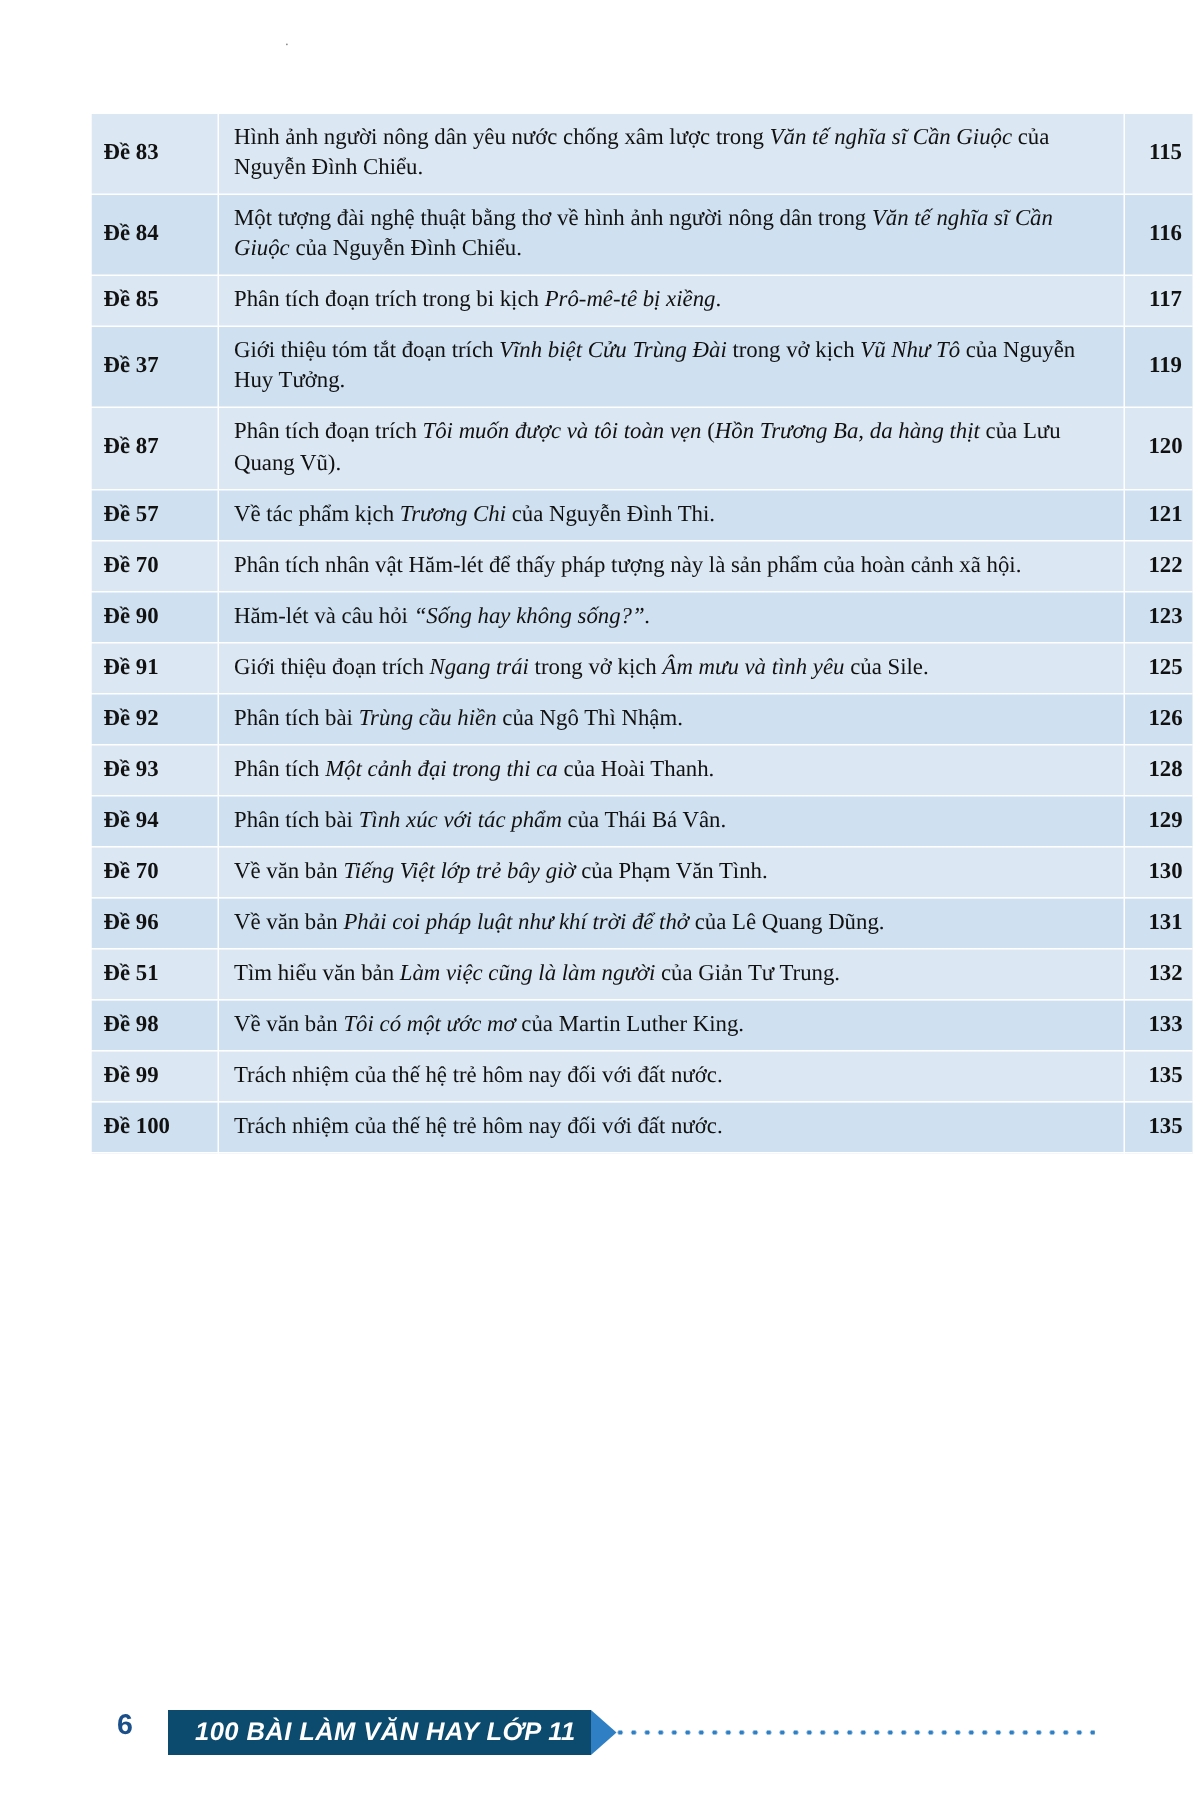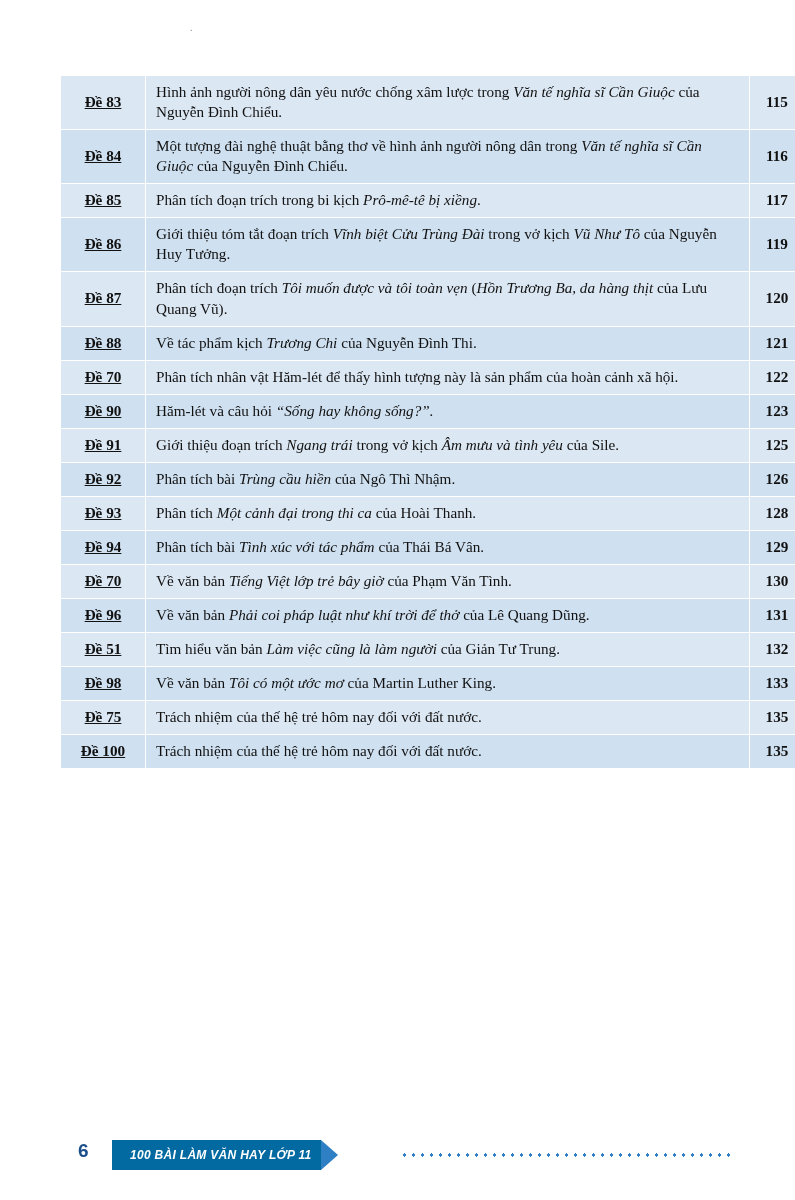--- a/index.html
+++ b/index.html
@@ -41,24 +41,23 @@
     background: #dbe7f3;
   }
 
   .toc-table tr:nth-child(even) td {
     background: #cfe0f0;
   }
 
   .col-num {
     width: 68px;
     font-weight: bold;
-    text-align: center;
+    text-align: left;
     white-space: nowrap;
     padding-left: 8px !important;
-    text-decoration: underline;
   }
 
   .col-title {
     width: 585px;
   }
 
   .col-page {
     width: 54px;
     font-weight: bold;
     text-align: center;
@@ -89,30 +88,30 @@
   .footer-banner {
     position: absolute;
     left: 112px;
     bottom: 30px;
     height: 30px;
     display: flex;
     align-items: center;
   }
 
   .banner-body {
-    background: #0369a1;
+    background: #0c4a6e;
     height: 30px;
     display: flex;
     align-items: center;
     padding: 0 10px 0 18px;
     color: #ffffff;
     font-family: "Liberation Sans", sans-serif;
     font-style: italic;
     font-weight: bold;
-    font-size: 12px;
+    font-size: 17px;
     letter-spacing: 0.3px;
     white-space: nowrap;
   }
 
   .banner-arrow {
     width: 0;
     height: 0;
     border-top: 15px solid transparent;
     border-bottom: 15px solid transparent;
     border-left: 17px solid #2f7fc4;
@@ -155,37 +154,37 @@
           <td class="col-num">Đề 84</td>
           <td class="col-title">Một tượng đài nghệ thuật bằng thơ về hình ảnh người nông dân trong <i>Văn tế nghĩa sĩ Cần Giuộc</i> của Nguyễn Đình Chiểu.</td>
           <td class="col-page">116</td>
         </tr>
         <tr>
           <td class="col-num">Đề 85</td>
           <td class="col-title">Phân tích đoạn trích trong bi kịch <i>Prô-mê-tê bị xiềng</i>.</td>
           <td class="col-page">117</td>
         </tr>
         <tr>
-          <td class="col-num">Đề 86</td>
+          <td class="col-num">Đề 37</td>
           <td class="col-title">Giới thiệu tóm tắt đoạn trích <i>Vĩnh biệt Cửu Trùng Đài</i> trong vở kịch <i>Vũ Như Tô</i> của Nguyễn Huy Tưởng.</td>
           <td class="col-page">119</td>
         </tr>
         <tr>
           <td class="col-num">Đề 87</td>
           <td class="col-title">Phân tích đoạn trích <i>Tôi muốn được và tôi toàn vẹn</i> (<i>Hồn Trương Ba, da hàng thịt</i> của Lưu Quang Vũ).</td>
           <td class="col-page">120</td>
         </tr>
         <tr>
-          <td class="col-num">Đề 88</td>
+          <td class="col-num">Đề 57</td>
           <td class="col-title">Về tác phẩm kịch <i>Trương Chi</i> của Nguyễn Đình Thi.</td>
           <td class="col-page">121</td>
         </tr>
         <tr>
           <td class="col-num">Đề 70</td>
-          <td class="col-title">Phân tích nhân vật Hăm-lét để thấy hình tượng này là sản phẩm của hoàn cảnh xã hội.</td>
+          <td class="col-title">Phân tích nhân vật Hăm-lét để thấy pháp tượng này là sản phẩm của hoàn cảnh xã hội.</td>
           <td class="col-page">122</td>
         </tr>
         <tr>
           <td class="col-num">Đề 90</td>
           <td class="col-title">Hăm-lét và câu hỏi <i>“Sống hay không sống?”.</i></td>
           <td class="col-page">123</td>
         </tr>
         <tr>
           <td class="col-num">Đề 91</td>
           <td class="col-title">Giới thiệu đoạn trích <i>Ngang trái</i> trong vở kịch <i>Âm mưu và tình yêu</i> của Sile.</td>
@@ -220,21 +219,21 @@
           <td class="col-num">Đề 51</td>
           <td class="col-title">Tìm hiểu văn bản <i>Làm việc cũng là làm người</i> của Giản Tư Trung.</td>
           <td class="col-page">132</td>
         </tr>
         <tr>
           <td class="col-num">Đề 98</td>
           <td class="col-title">Về văn bản <i>Tôi có một ước mơ</i> của Martin Luther King.</td>
           <td class="col-page">133</td>
         </tr>
         <tr>
-          <td class="col-num">Đề 75</td>
+          <td class="col-num">Đề 99</td>
           <td class="col-title">Trách nhiệm của thế hệ trẻ hôm nay đối với đất nước.</td>
           <td class="col-page">135</td>
         </tr>
         <tr>
           <td class="col-num">Đề 100</td>
           <td class="col-title">Trách nhiệm của thế hệ trẻ hôm nay đối với đất nước.</td>
           <td class="col-page">135</td>
         </tr>
       </tbody>
   </table>

